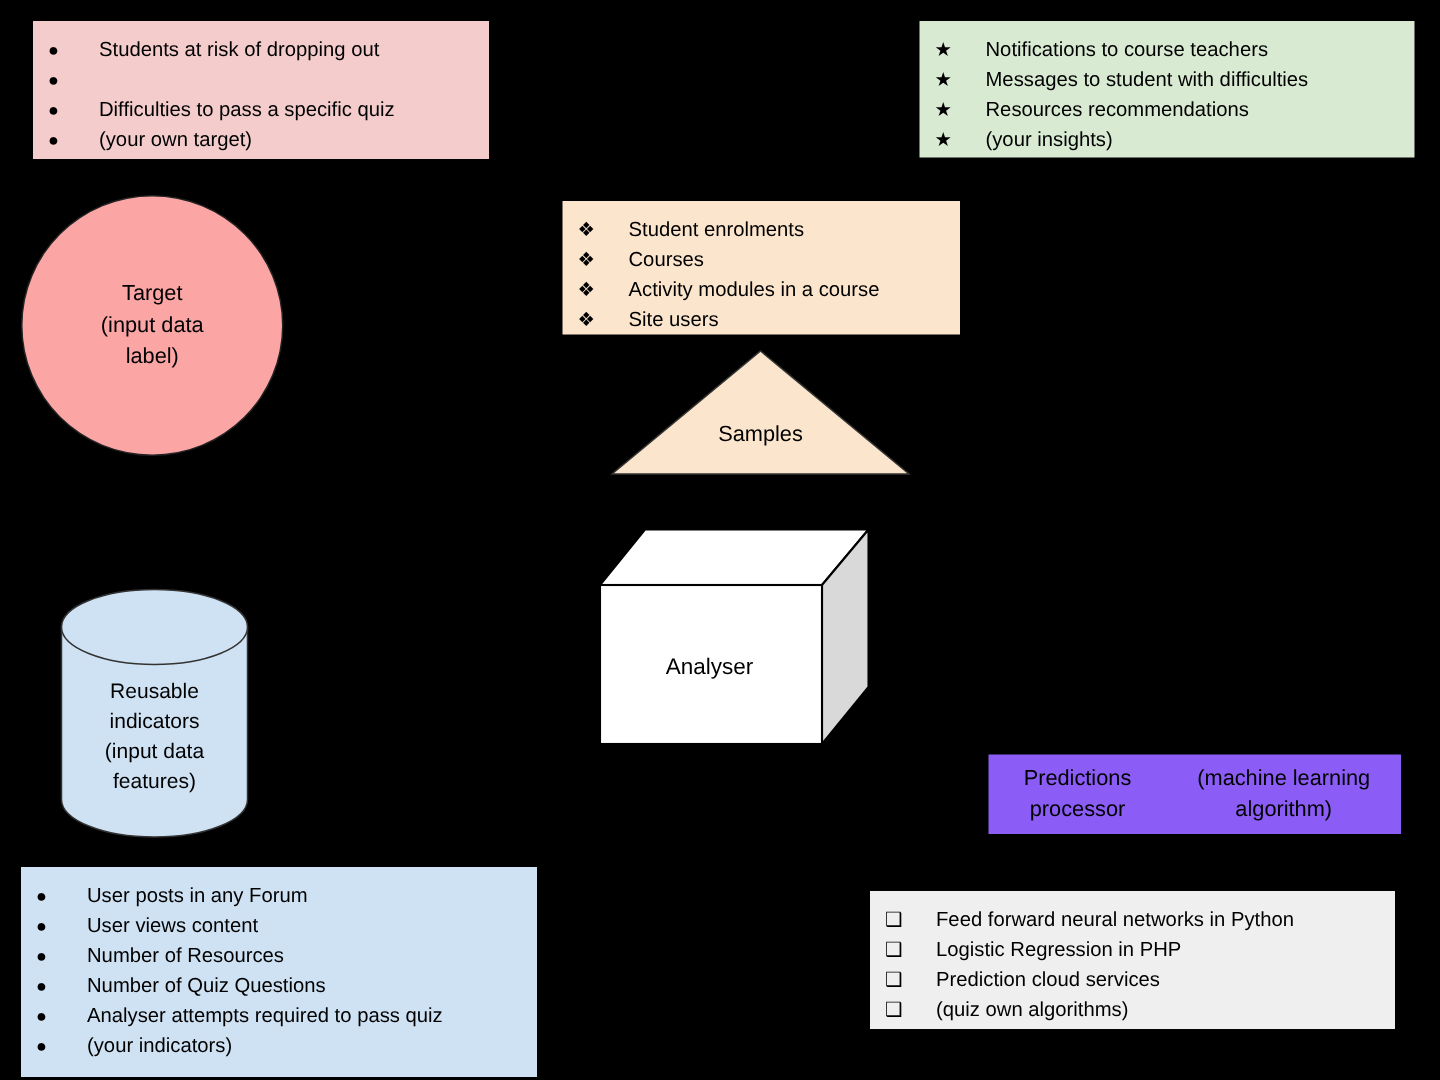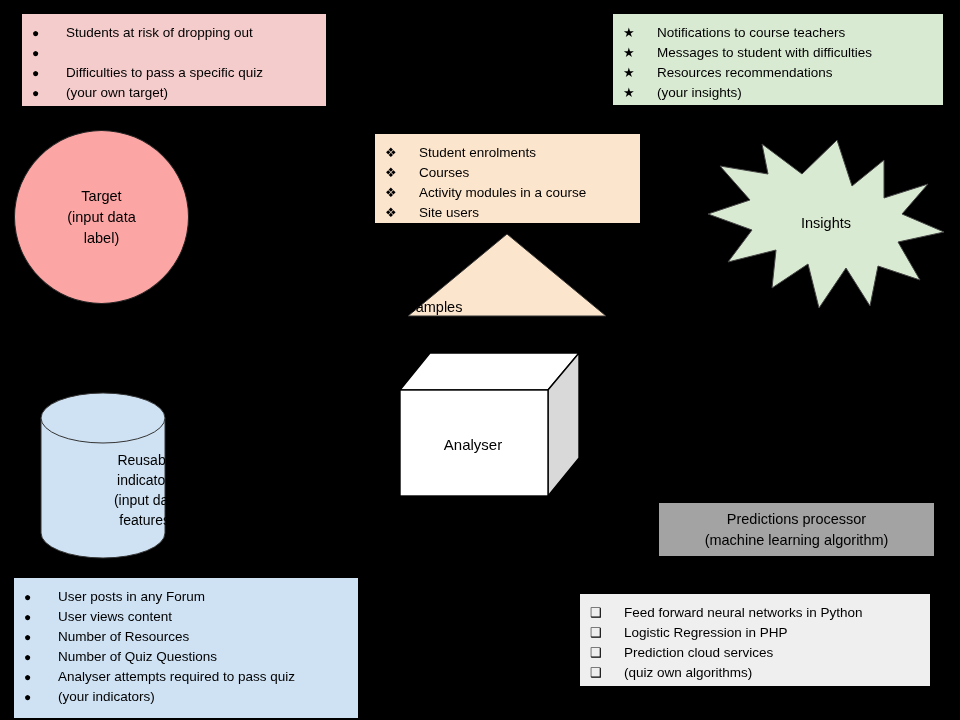--- a/index.html
+++ b/index.html
@@ -103,42 +103,41 @@
 
   
   #samples-triangle {
     position: absolute;
     left: 406px; top: 232px;
     width: 202px; height: 86px;
   }
   #samples-triangle svg { display: block; }
   #samples-triangle .tri-label {
     position: absolute;
-    left: 0; bottom: 3px; width: 202px;
-    text-align: left;
+    left: 0; bottom: 20px; width: 202px;
+    text-align: center;
     font-size: 14.5px;
     pointer-events: none;
   }
 
   
   #cylinder {
     position: absolute;
     left: 40px; top: 392px;
     width: 126px; height: 167px;
   }
   #cylinder svg { display: block; }
   #cylinder .cyl-label {
     position: absolute;
     left: 0; top: 28px; width: 126px; height: 139px;
     display: flex; align-items: center; justify-content: center;
     text-align: center;
     font-size: 14px;
     line-height: 20px;
     pointer-events: none;
-    margin-left: 44px;
   }
 
   
   #analyser-cube {
     position: absolute;
     left: 399px; top: 352px;
     width: 181px; height: 145px;
   }
   #analyser-cube svg { display: block; }
   #analyser-cube .cube-label {
@@ -147,23 +146,23 @@
     display: flex; align-items: center; justify-content: center;
     font-size: 15px;
     pointer-events: none;
   }
 
   
   #predictions-box {
     position: absolute;
     left: 659px; top: 503px;
     width: 275px; height: 53px;
-    background: #a3a3a3;
+    background: #8b5cf6;
     display: flex;
-    flex-direction: column;
+    flex-direction: row;
     align-items: center;
     justify-content: center;
     text-align: center;
     font-size: 14.5px;
     line-height: 21px;
   }
 </style>
 </head>
 <body>
 
@@ -282,26 +281,20 @@
   </div>
 
   <div id="target-circle">
     <div>
       <div>Target</div>
       <div>(input data</div>
       <div>label)</div>
     </div>
   </div>
 
-  <div id="insights-star">
-    <svg width="240" height="170" viewBox="0 0 240 170">
-      <polygon points="131,2 146,48 178,22 178,60 222,46 196,76 238,94 192,104 214,142 172,128 164,168 140,130 113,170 102,126 66,150 70,112 22,124 46,92 2,76 44,62 14,28 62,36 56,6 96,36" fill="#d9ead3" stroke="#444444" stroke-width="1" stroke-linejoin="miter"></polygon>
-    </svg>
-    <div class="star-label">Insights</div>
-  </div>
 
   <div id="samples-triangle">
     <svg width="202" height="86" viewBox="0 0 202 86">
       <polygon points="101,2 200,84 2,84" fill="#fce5cd" stroke="#333333" stroke-width="1"></polygon>
     </svg>
     <div class="tri-label">Samples</div>
   </div>
 
   <div id="cylinder">
     <svg width="126" height="167" viewBox="0 0 126 167">

